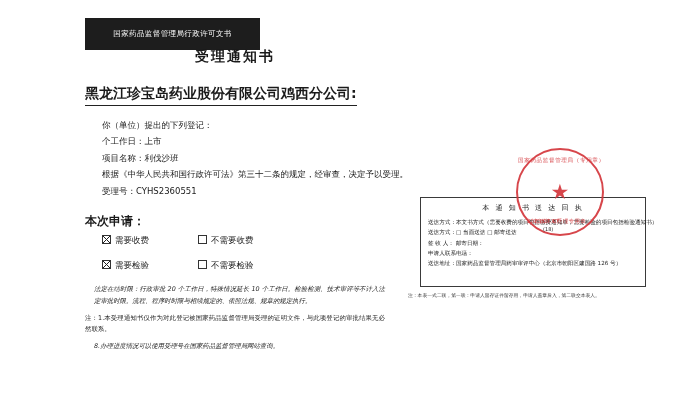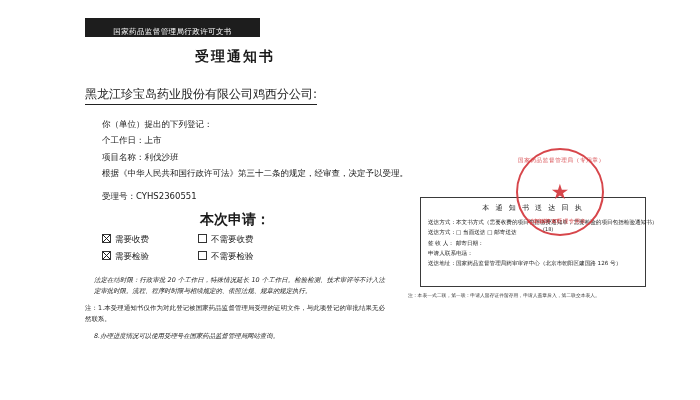--- a/index.html
+++ b/index.html
@@ -18,75 +18,75 @@
     width: 700px;
     height: 400px;
     background: #ffffff;
   }
   
   .header-band {
     position: absolute;
     left: 85px;
     top: 18px;
     width: 175px;
-    height: 19px;
+    height: 32px;
     background: #1d1d1d;
     color: #ffffff;
     font-size: 7.5px;
     letter-spacing: 0.4px;
     display: flex;
-    align-items: flex-end;
+    align-items: center;
     justify-content: center;
     font-family: "DejaVu Sans", "Liberation Sans", sans-serif;
   }
   
   .doc {
     position: absolute;
     left: 85px;
     top: 48px;
     width: 300px;
     color: #1a1a1a;
     font-family: "DejaVu Sans", "Liberation Sans", sans-serif;
   }
   .doc-title {
     text-align: center;
     font-size: 14px;
     font-weight: bold;
     letter-spacing: 2px;
     margin-bottom: 17px;
   }
   .applicant {
-    font-size: 12px;
+    font-size: 14px;
     border-bottom: 1px solid #222;
     display: inline-block;
     padding-bottom: 1px;
     margin-bottom: 11px;
     line-height: 1.4;
+    font-weight: bold;
   }
   .line {
     font-size: 8.5px;
     line-height: 1.95;
     white-space: nowrap;
   }
   .indent2 { padding-left: 17px; }
-  .gap-top { margin-top: 6px; }
+  .gap-top { }
   .block-gap { margin-top: 0; }
 
   
   .apply-head {
-    font-size: 14px;
+    font-size: 12px;
     font-weight: bold;
-    margin-top: 6px;
+    margin-top: 14px;
     margin-bottom: 5px;
-    text-align: center;
   }
   .fee-grid {
     display: grid;
     grid-template-columns: 96px 1fr;
-    row-gap: 5px;
+    row-gap: 13px;
     font-size: 8.5px;
     padding-left: 17px;
   }
   .chk {
     display: inline-block;
     width: 7px;
     height: 7px;
     border: 1px solid #333;
     margin-right: 4px;
     vertical-align: -1px;

